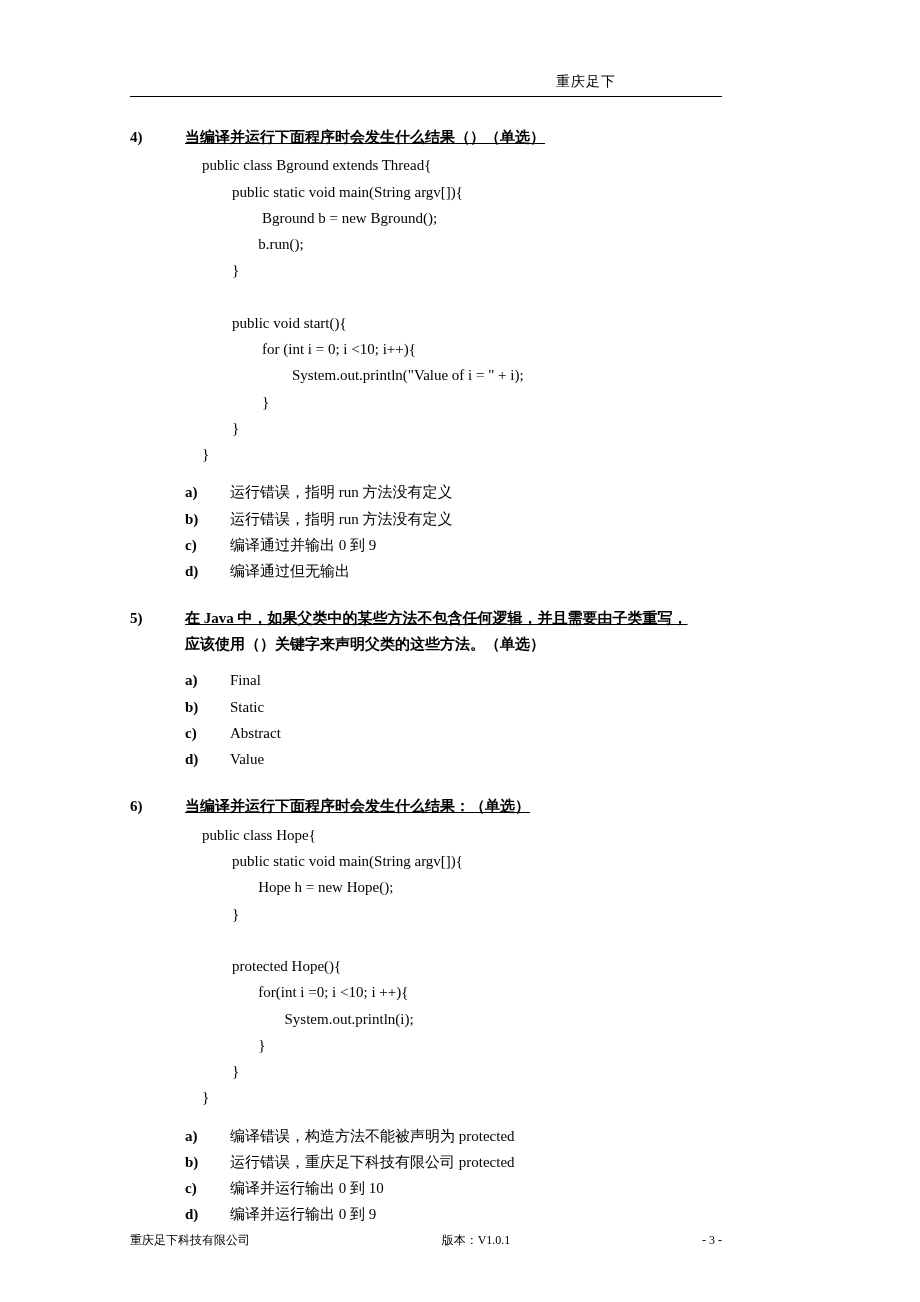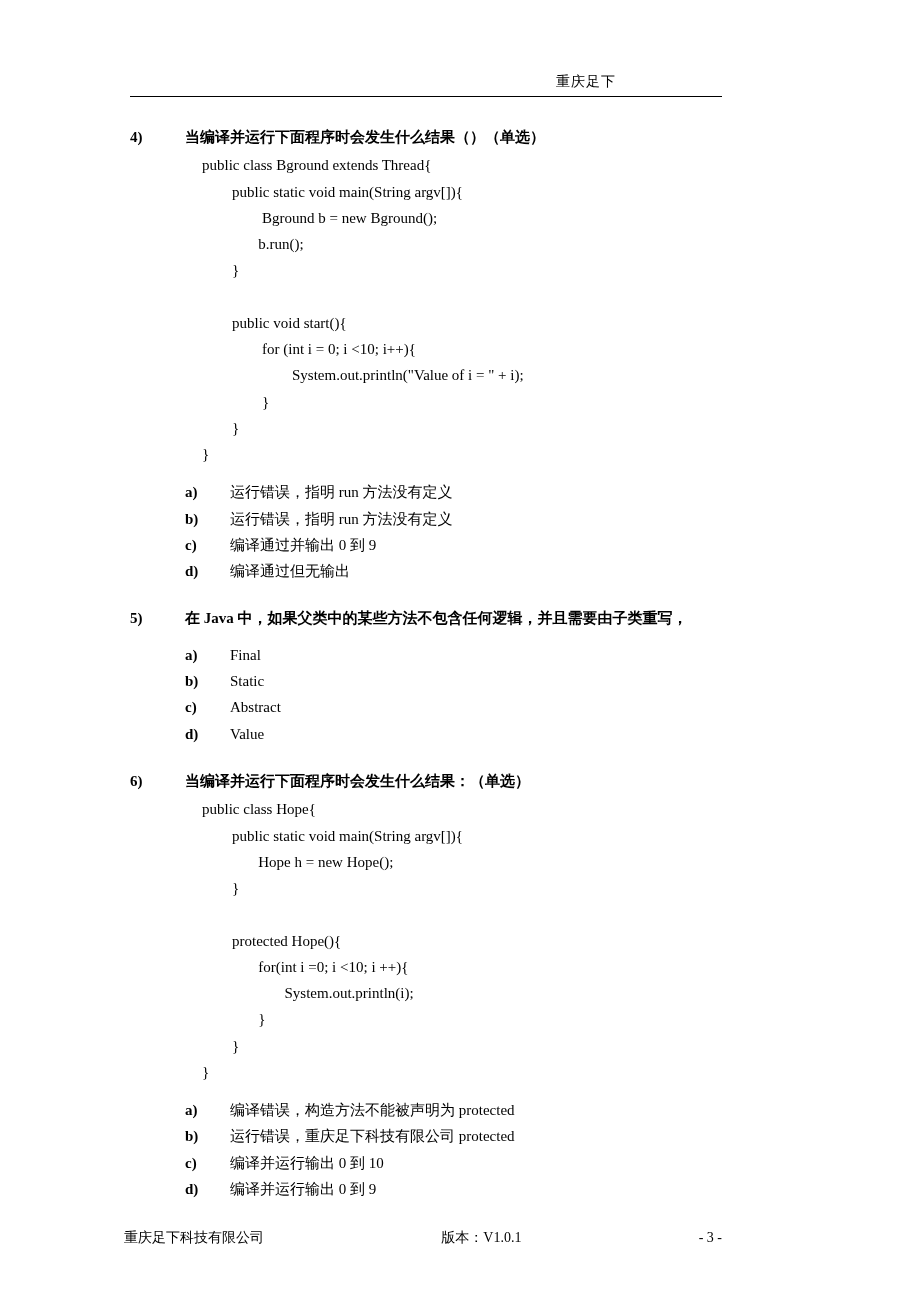--- a/index.html
+++ b/index.html
@@ -39,20 +39,21 @@
     font-weight: bold;
   }
   .q-num {
     width: 55px;
     flex-shrink: 0;
     font-weight: bold;
   }
   .q-text {
     flex: 1;
     font-weight: bold;
+    text-decoration: underline;
   }
   .q-text-cont {
     margin-left: 55px;
     font-weight: bold;
   }
   .code {
     font-family: "Times New Roman", serif;
     margin-left: 72px;
     white-space: pre;
     line-height: 1.75;
@@ -72,25 +73,25 @@
     width: 45px;
     flex-shrink: 0;
     font-weight: bold;
   }
   .opt-text {
     flex: 1;
   }
   .footer {
     position: absolute;
     bottom: 52px;
-    left: 124px;
+    left: 130px;
     right: 130px;
     display: flex;
     justify-content: space-between;
-    font-size: 14px;
+    font-size: 12px;
   }
 </style>
 </head>
 <body>
 
 <div class="page">
 
   <div class="header">重庆足下</div>
   <hr class="rule">
 
@@ -129,20 +130,21 @@
         <div class="opt-text">编译通过但无输出</div>
       </div>
     </div>
   </div>
 
   <div class="question">
     <div class="q-head">
       <div class="q-num">5)</div>
       <div class="q-text">在 Java 中，如果父类中的某些方法不包含任何逻辑，并且需要由子类重写，</div>
     </div>
+    <div class="q-text-cont">应该使用（）关键字来声明父类的这些方法。（单选）</div>
     <div class="options" style="margin-top:10px;">
       <div class="opt">
         <div class="opt-label">a)</div>
         <div class="opt-text">Final</div>
       </div>
       <div class="opt">
         <div class="opt-label">b)</div>
         <div class="opt-text">Static</div>
       </div>
       <div class="opt">

